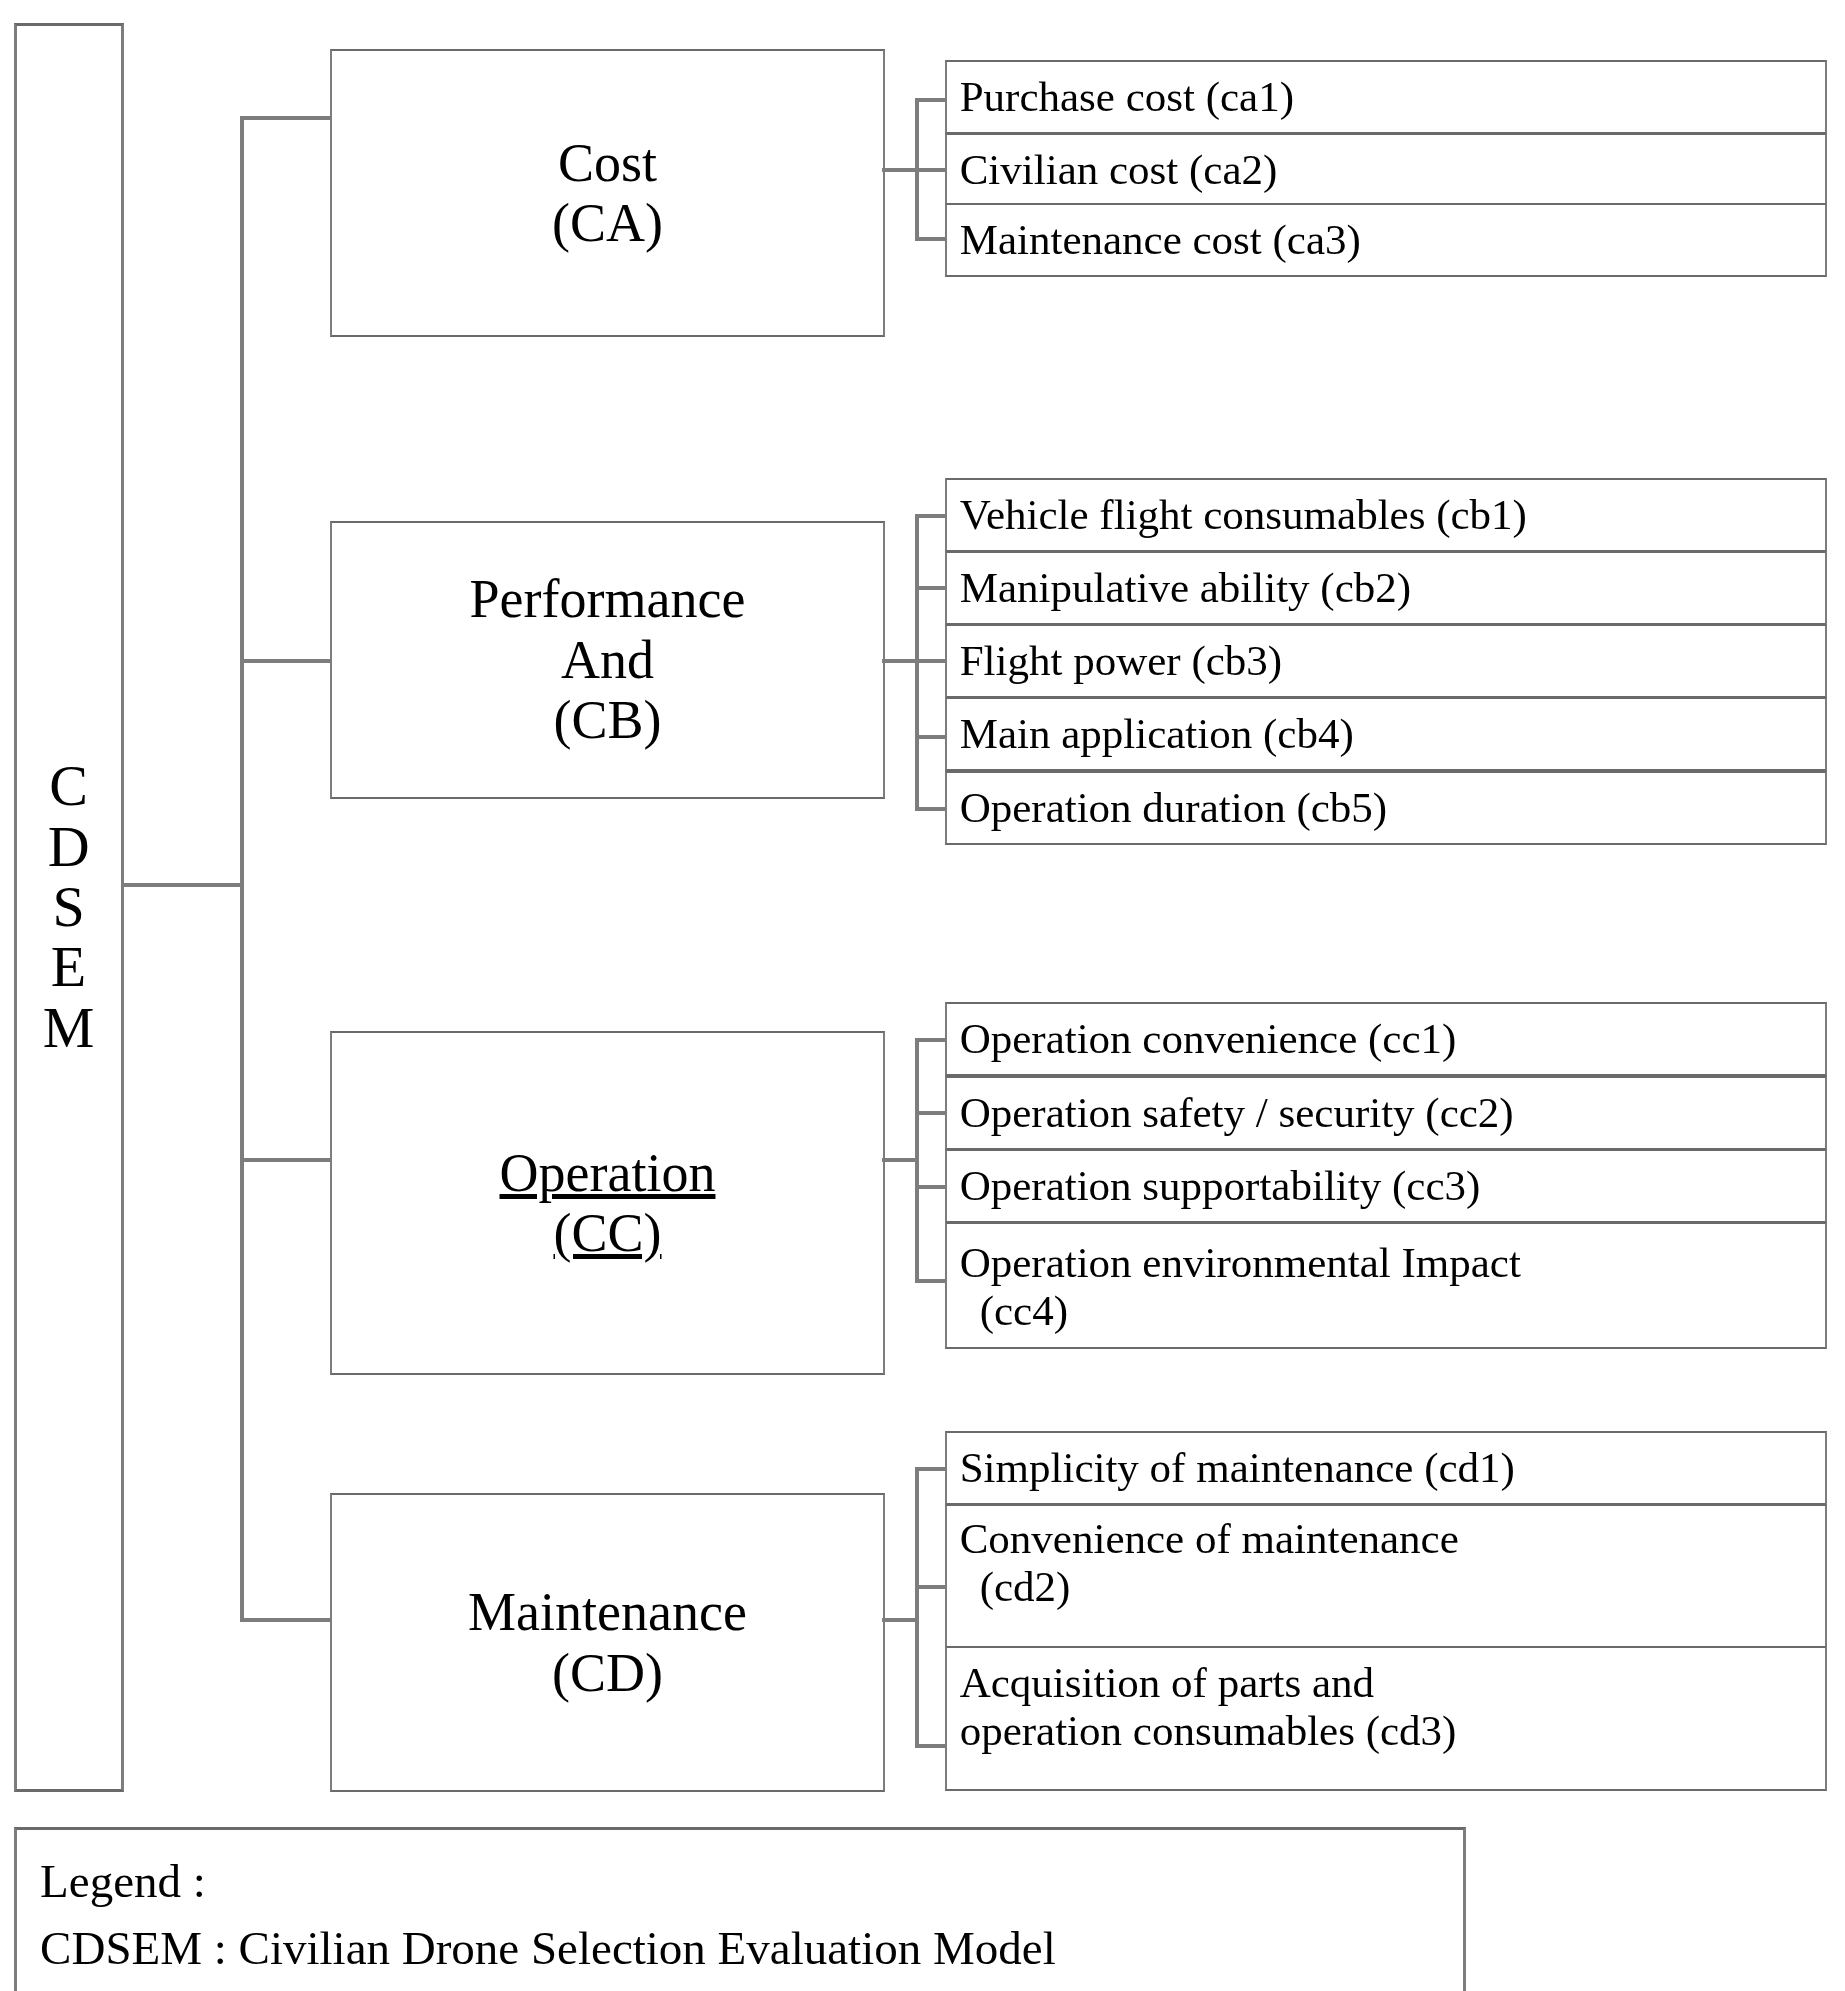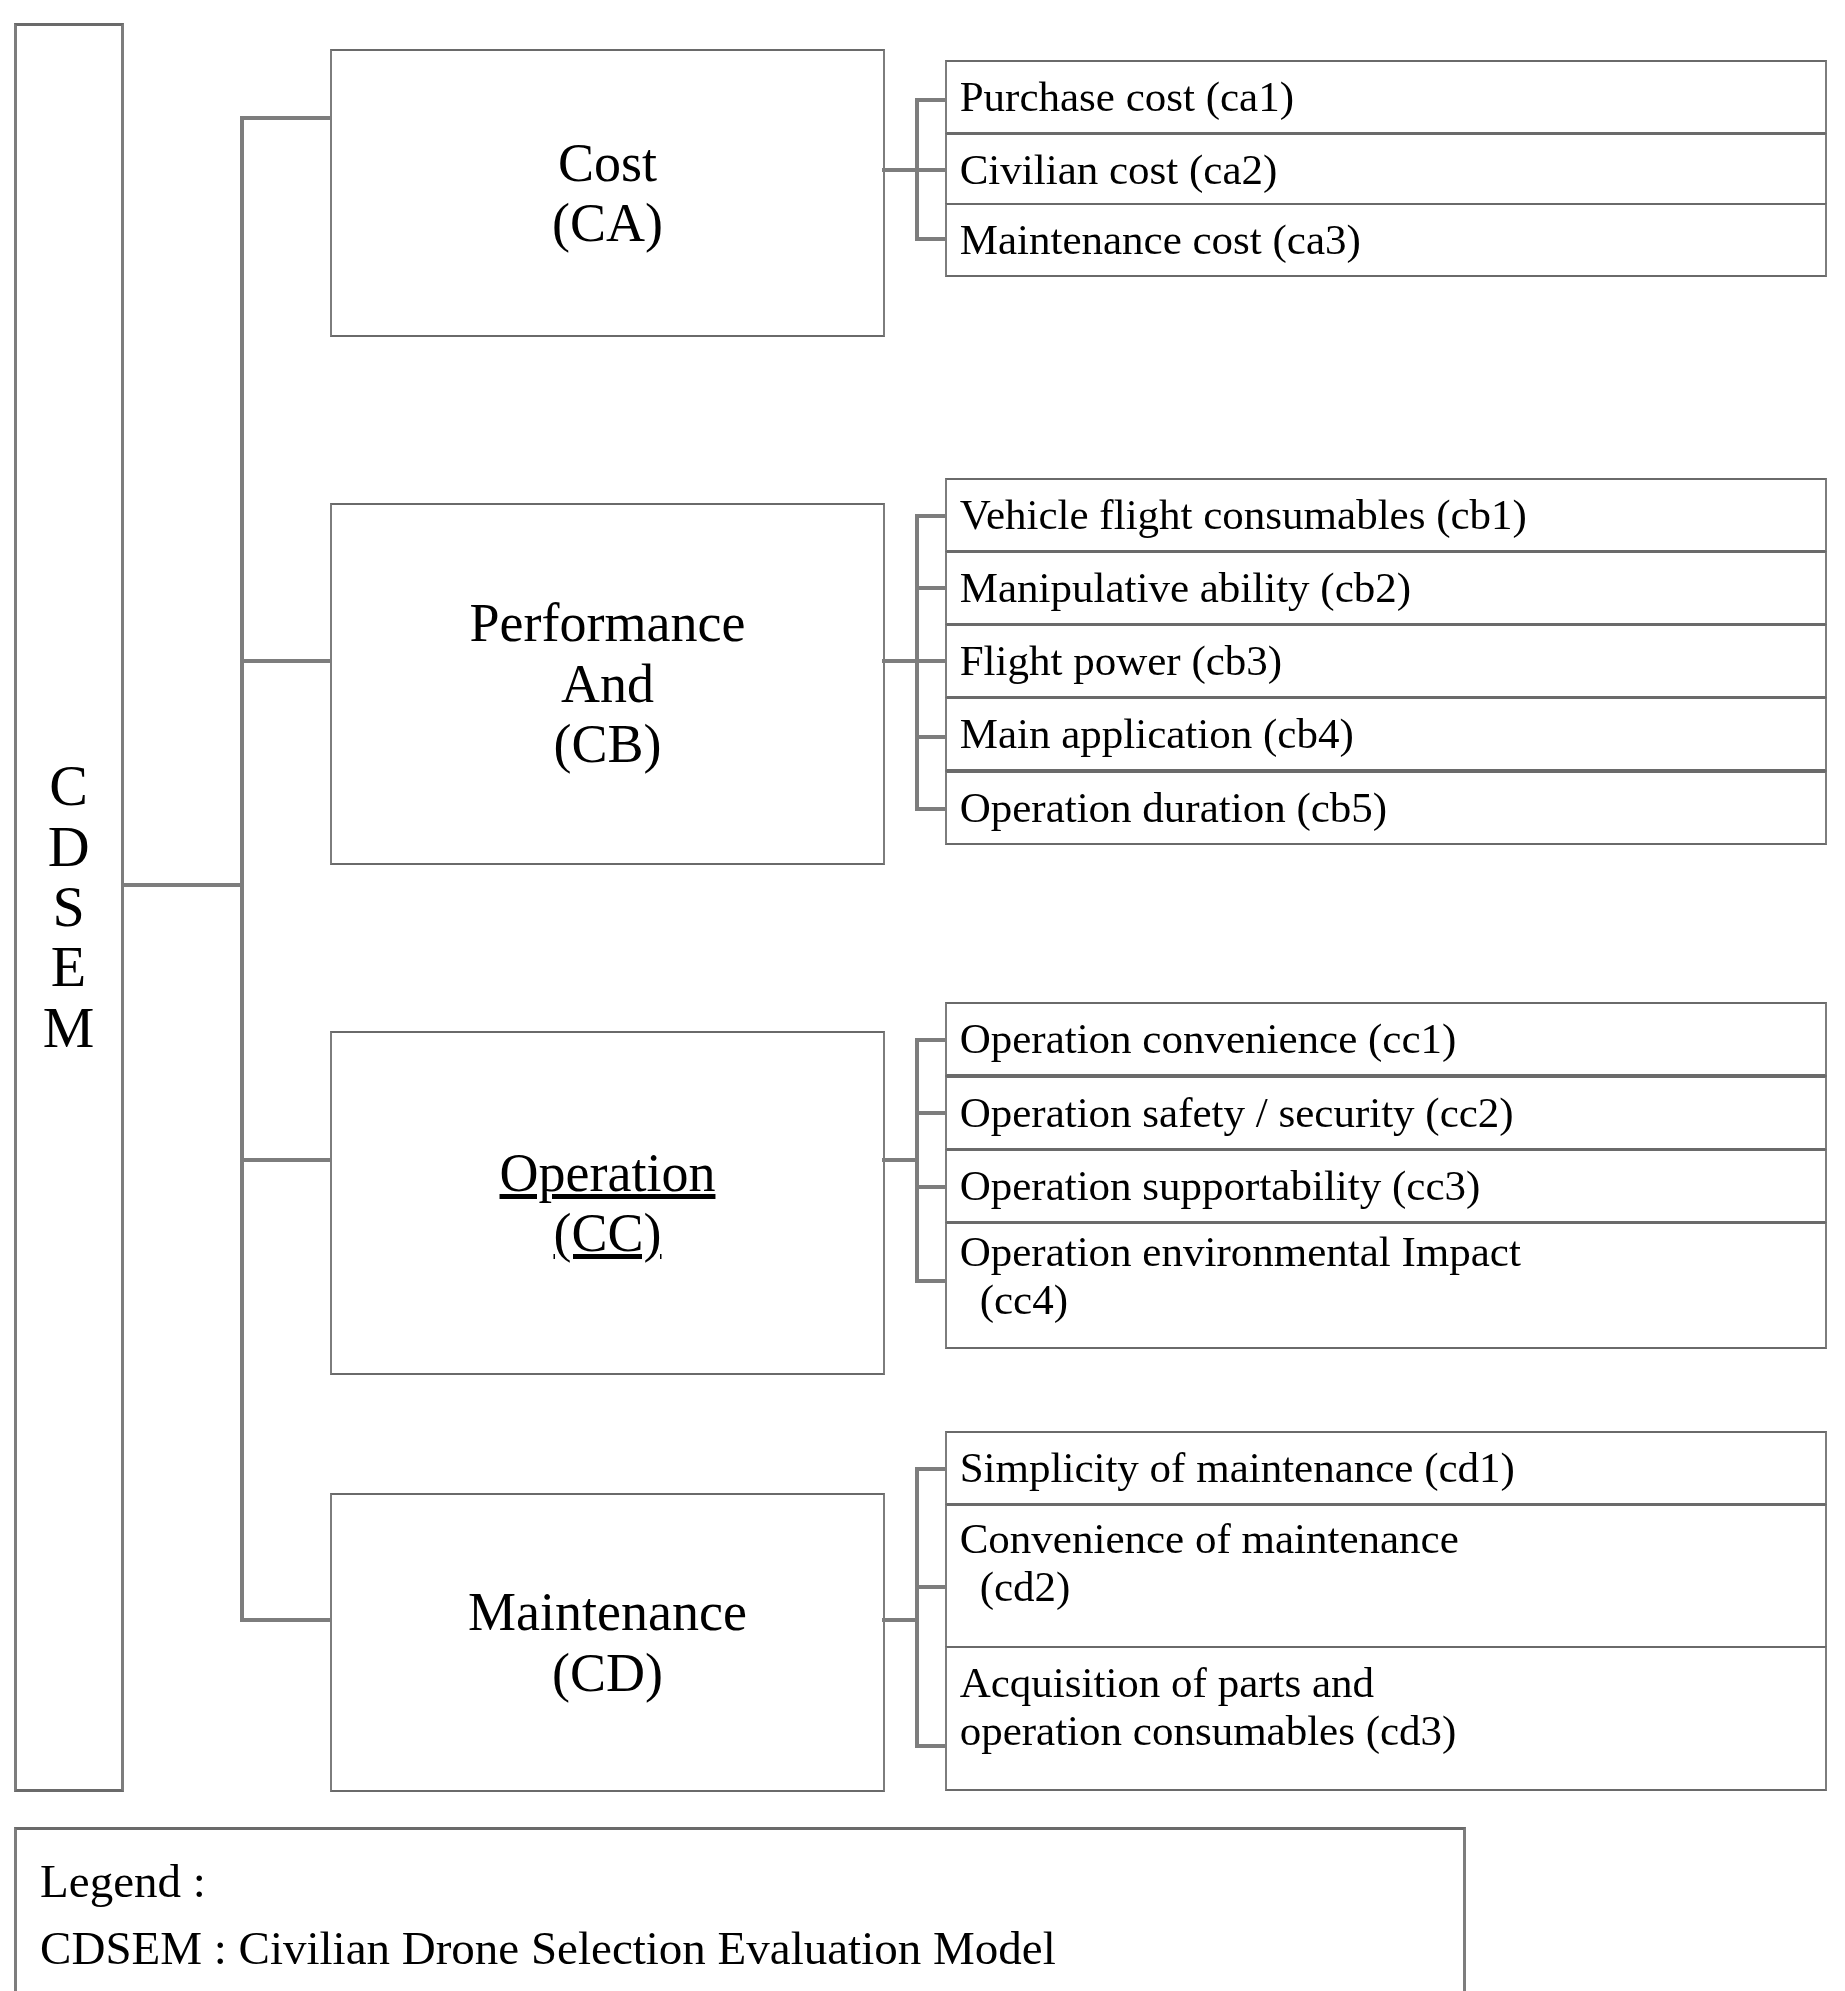--- a/index.html
+++ b/index.html
@@ -59,21 +59,21 @@
     text-align: center;
     font-size: 54px;
     line-height: 1.12;
     left: 330px;
     width: 555px;
     margin-top: 25px;
   }
   .cat-box .ln { display: block; white-space: nowrap; }
 
   #cat-ca { top: 24.4px;   height: 288px; }
-  #cat-cb { top: 478px;  height: 362px; }
+  #cat-cb { top: 496px;  height: 278px; }
   #cat-cc { top: 1006px; height: 344px; text-decoration: underline; }
   #cat-cd { top: 1468px; height: 299px; }
 
   
   .crit-box {
     left: 945px;
     width: 882px;
     justify-content: flex-start;
     align-items: center;
     font-size: 43px;
@@ -196,21 +196,21 @@
 
   <div class="box crit-box" style="top:1002px; height:74px;">
     <span class="txt">Operation convenience (cc1)</span>
   </div>
   <div class="box crit-box" style="top:1076px; height:74px;">
     <span class="txt">Operation safety / security (cc2)</span>
   </div>
   <div class="box crit-box" style="top:1149px; height:74px;">
     <span class="txt">Operation supportability (cc3)</span>
   </div>
-  <div class="box crit-box" style="top:1222px; height:127px; align-items:flex-start; padding-top:4px;">
+  <div class="box crit-box" style="top:1222px; height:127px; align-items:flex-start; padding-top:15px;">
     <div>
       <span class="txt">Operation environmental Impact</span>
       <span class="ln2">(cc4)</span>
     </div>
   </div>
 
   <div class="box cat-box" id="cat-cd">
     <span class="ln">Maintenance</span>
     <span class="ln">(CD)</span>
   </div>

